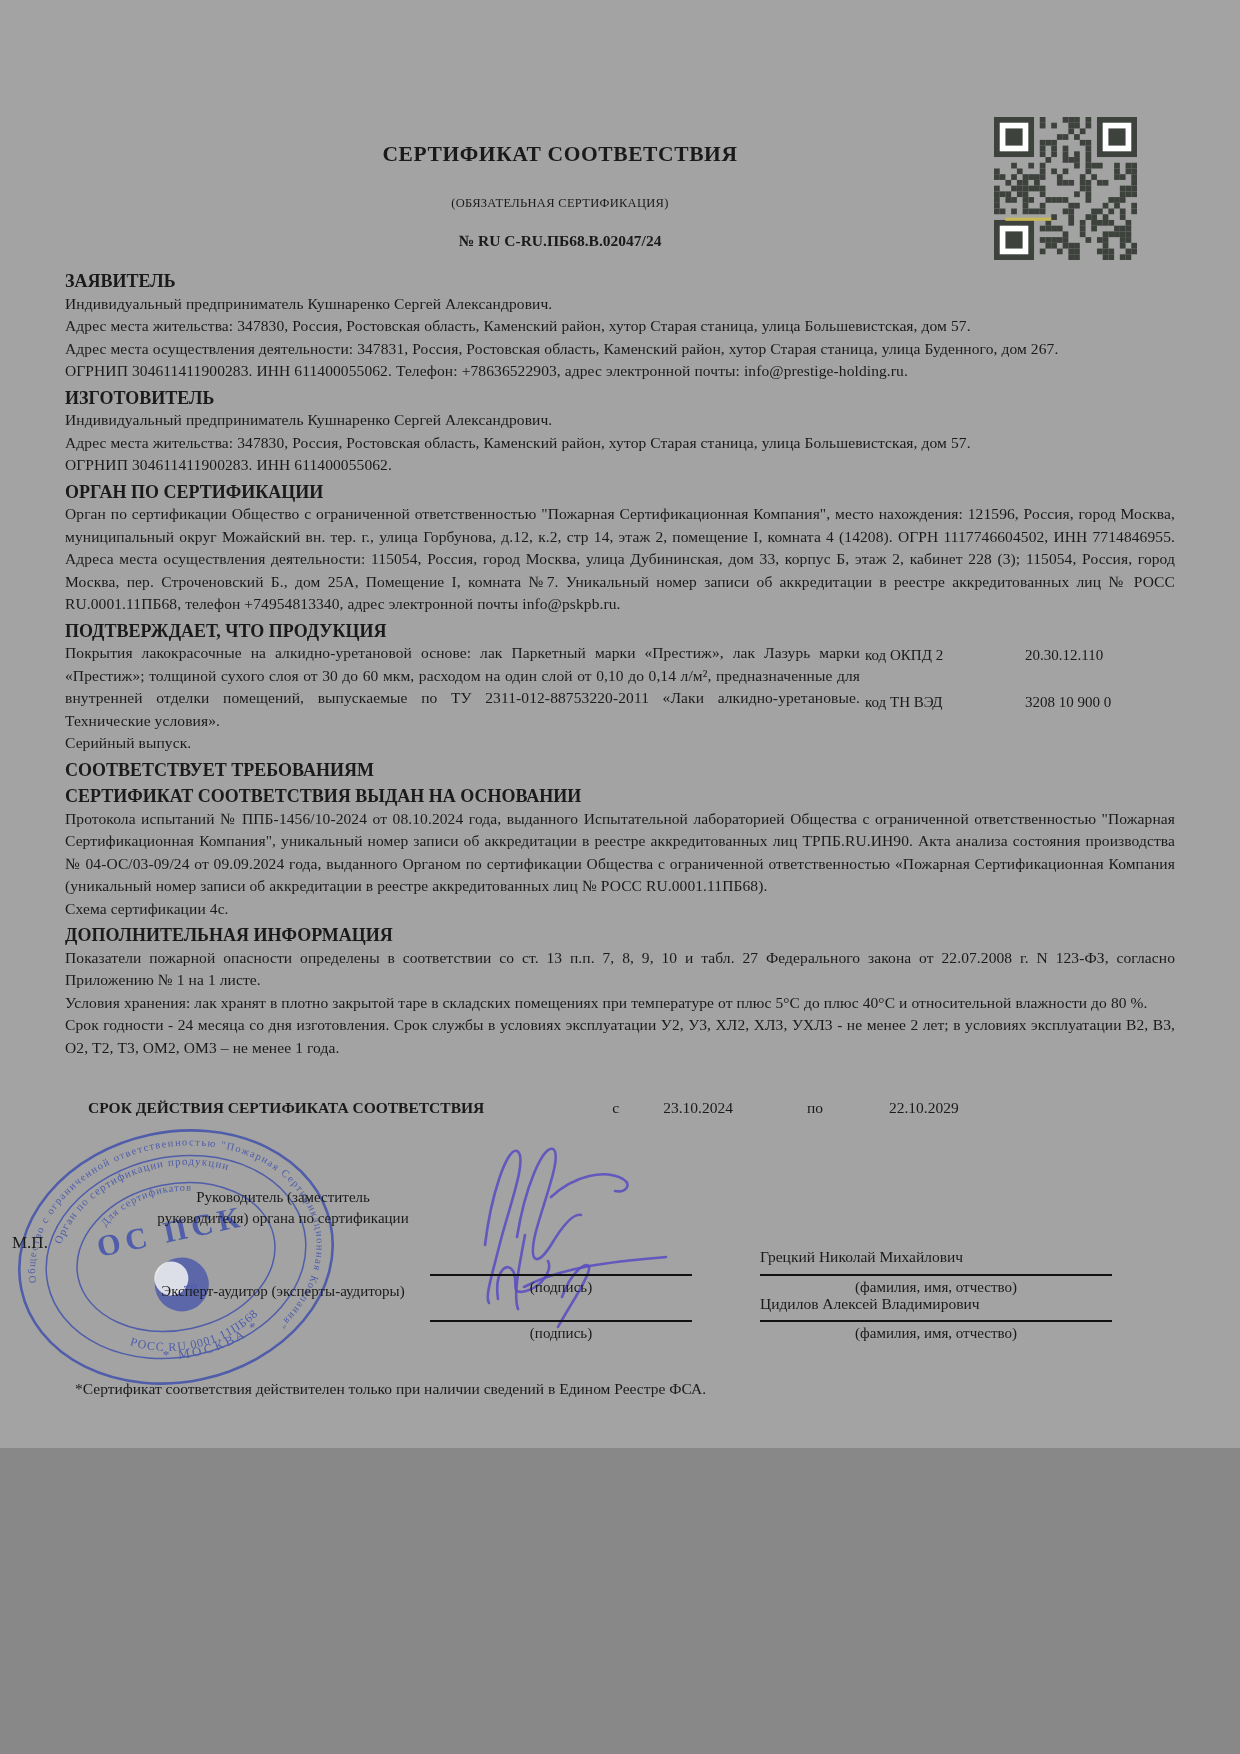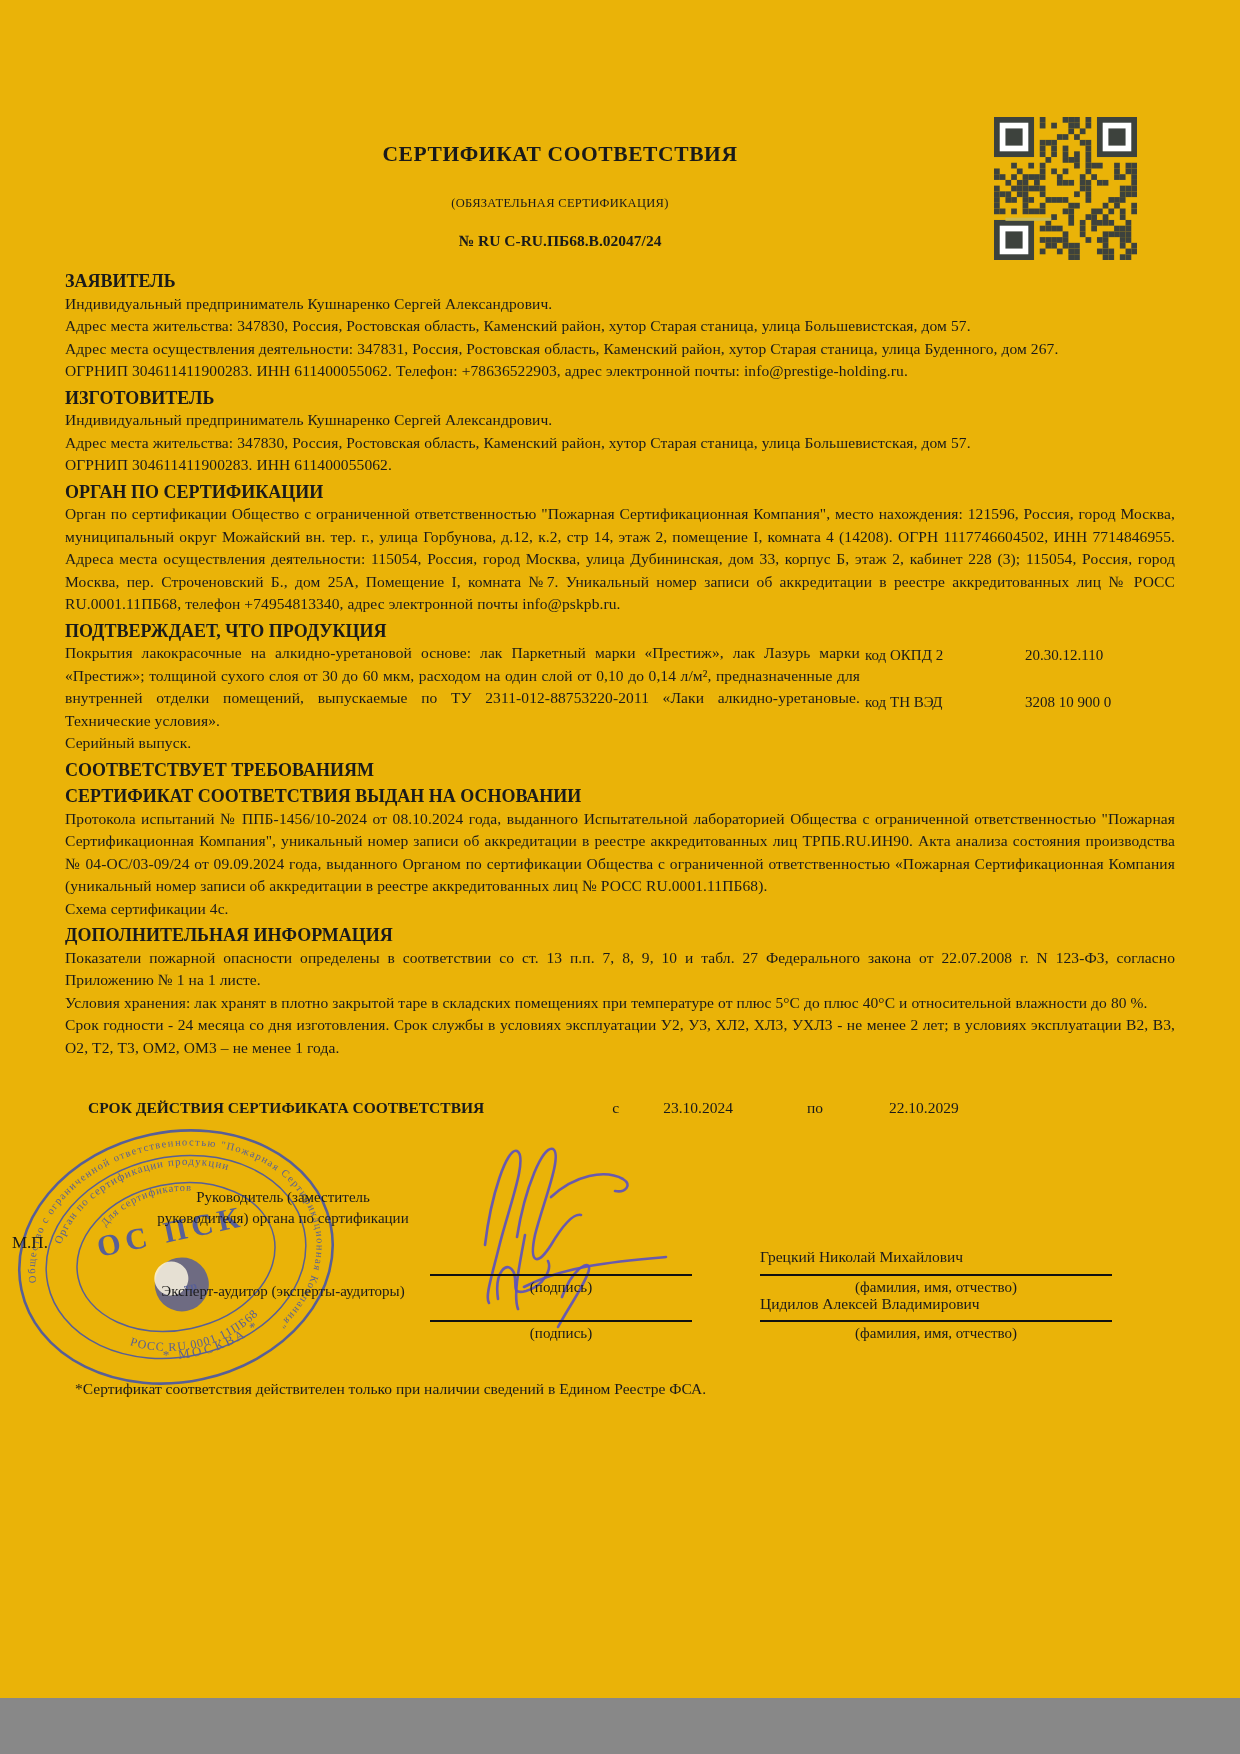--- a/index.html
+++ b/index.html
@@ -1,20 +1,20 @@
 <!DOCTYPE html>
 <html style="--stamp-blue: #4454ab; --signature-ink: #5b50c0; --qr-dark: #3d423d; --artifact-yellow: #c9b954;"><head>
 <meta charset="utf-8">
 <style>
   html,body{margin:0;padding:0;background:#888;}
   .page{
     position:relative;
-    width:1240px;height:1698px;
+    width:1240px;height:1448px;
     margin:0 auto;
-    background:#eab308;
+    background:#a3a3a3;
     font-family:"Liberation Serif","DejaVu Serif",serif;
     color:#1a1a1a;
     overflow:hidden;
   }
   
   .head{padding-top:142px;width:980px;margin-left:70px;text-align:center;}
   .doc-title{font-size:21.5px;font-weight:bold;letter-spacing:.6px;}
   .doc-subtitle{margin-top:29px;font-size:12.5px;letter-spacing:.3px;}
   .doc-number{margin-top:21px;font-size:15.5px;font-weight:bold;}
   .qr-wrap{position:absolute;left:994px;top:117px;width:143px;height:143px;}

